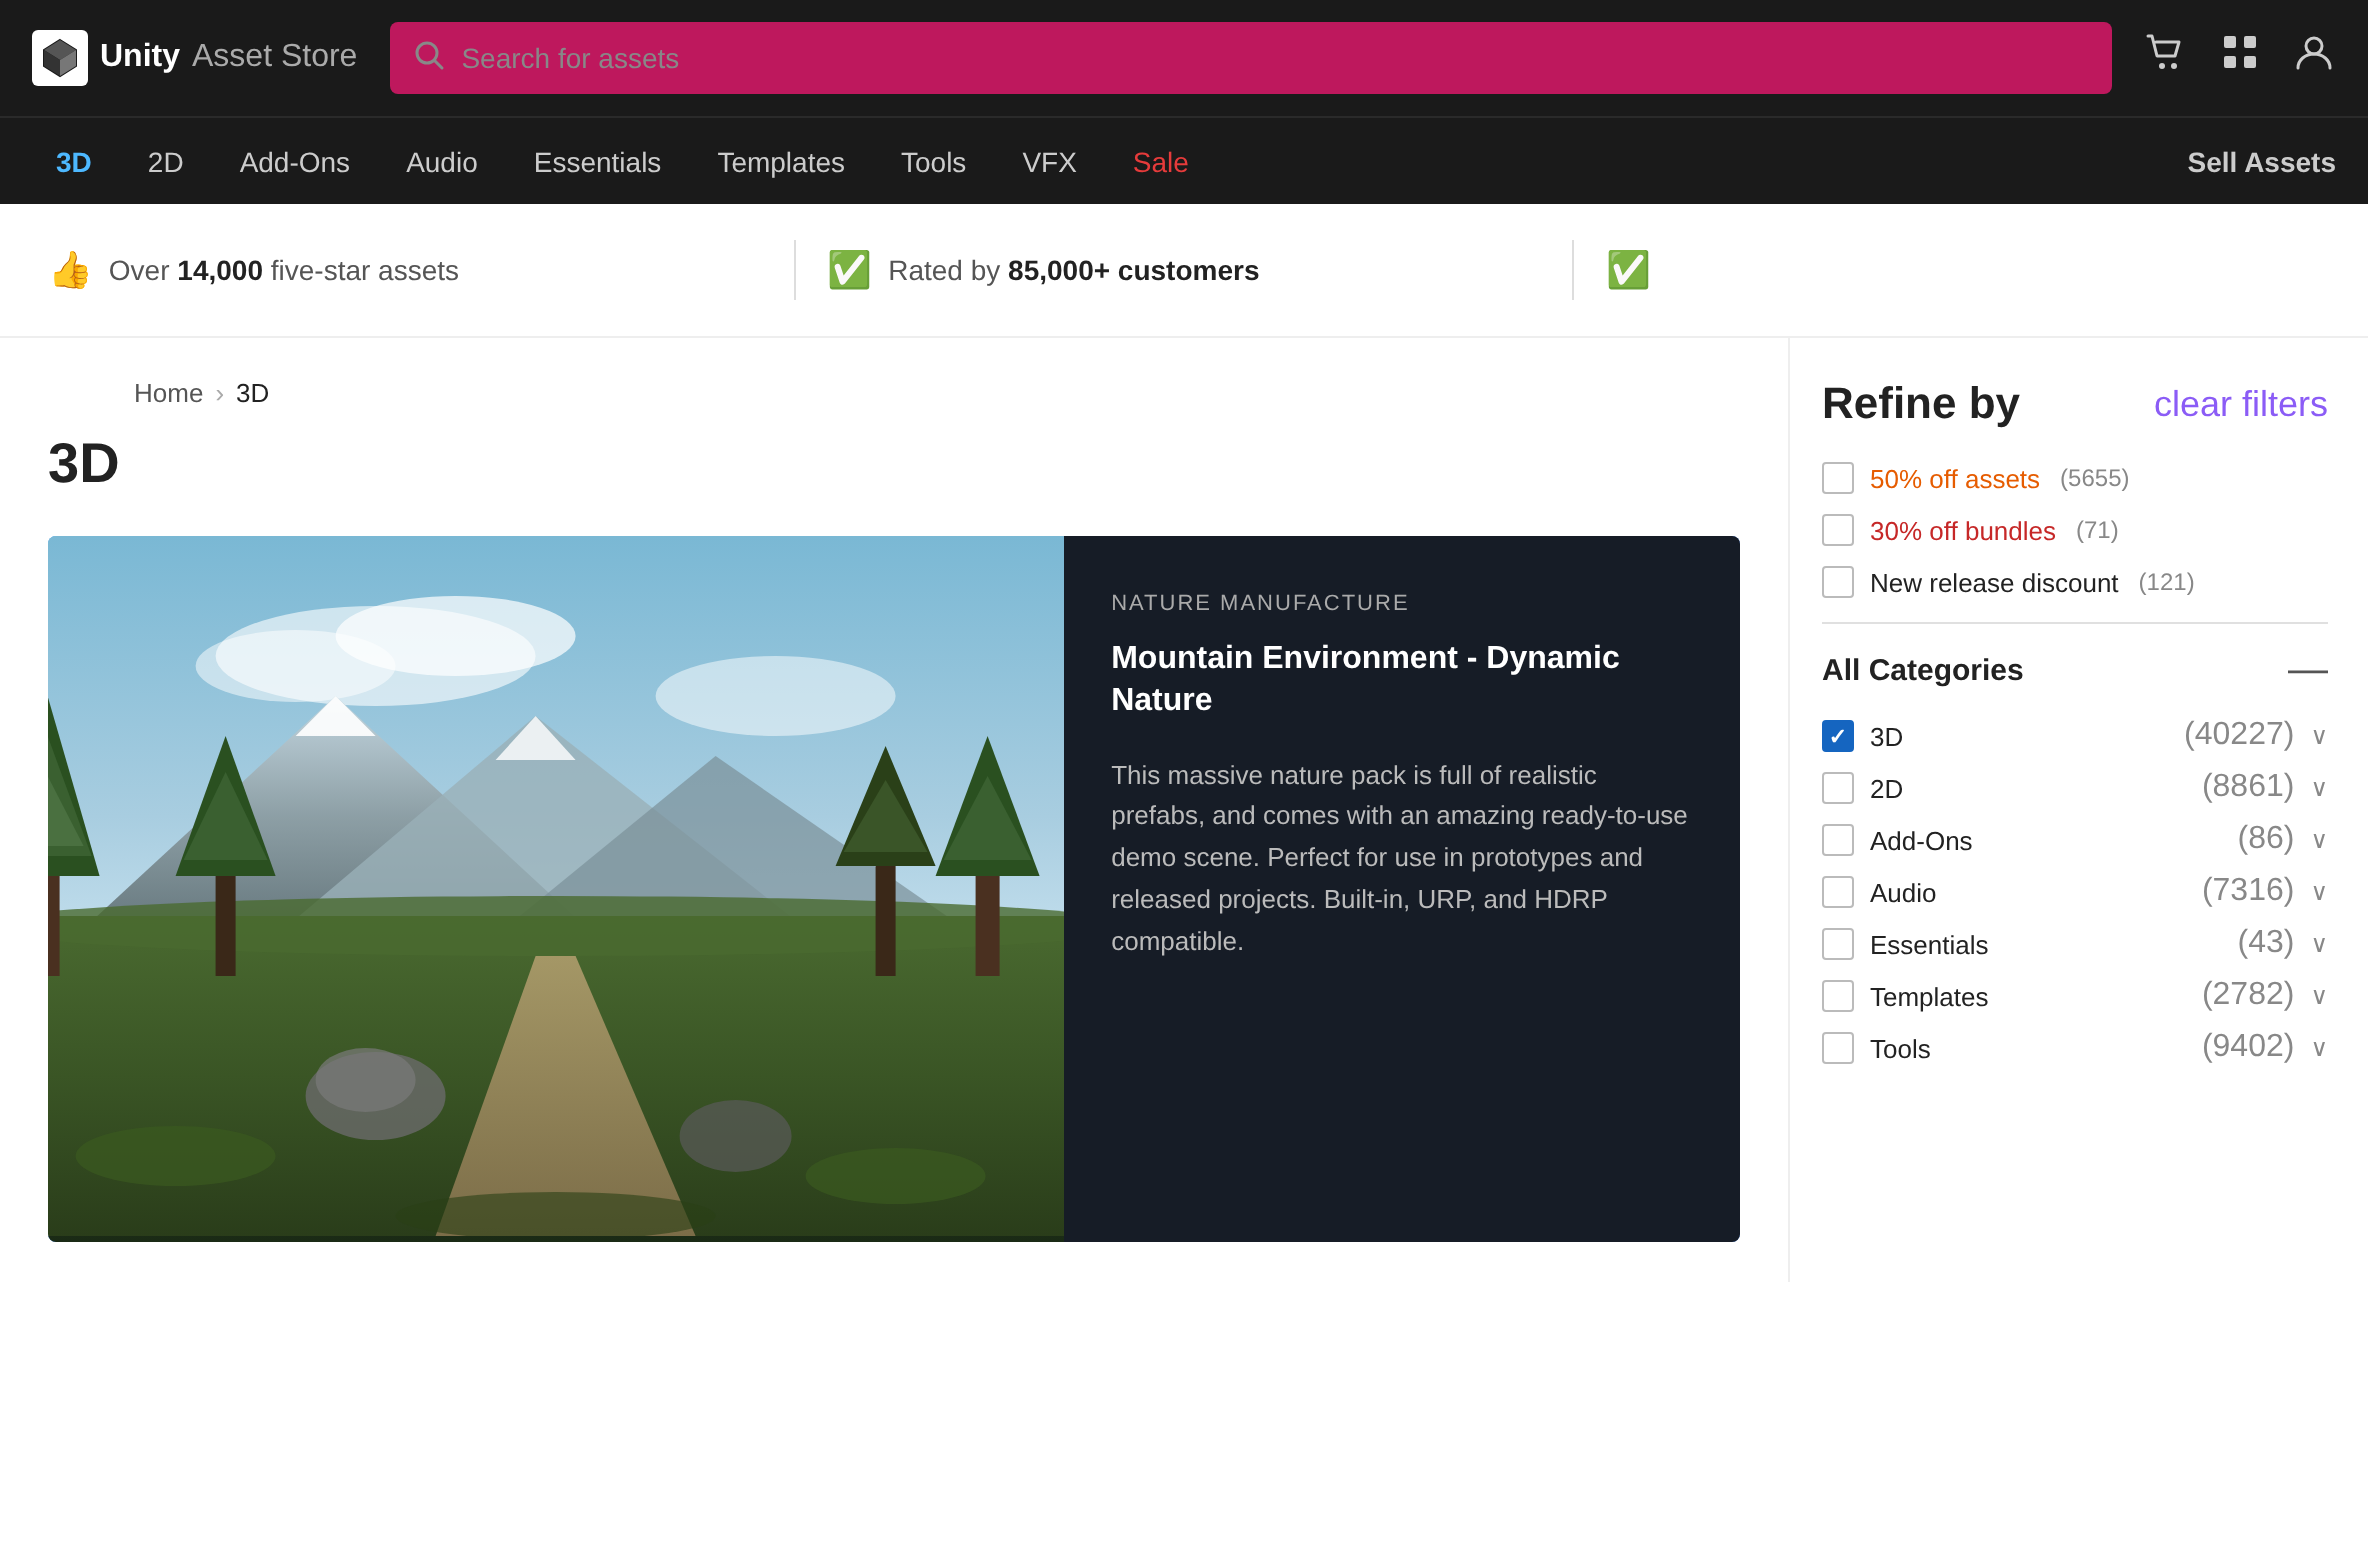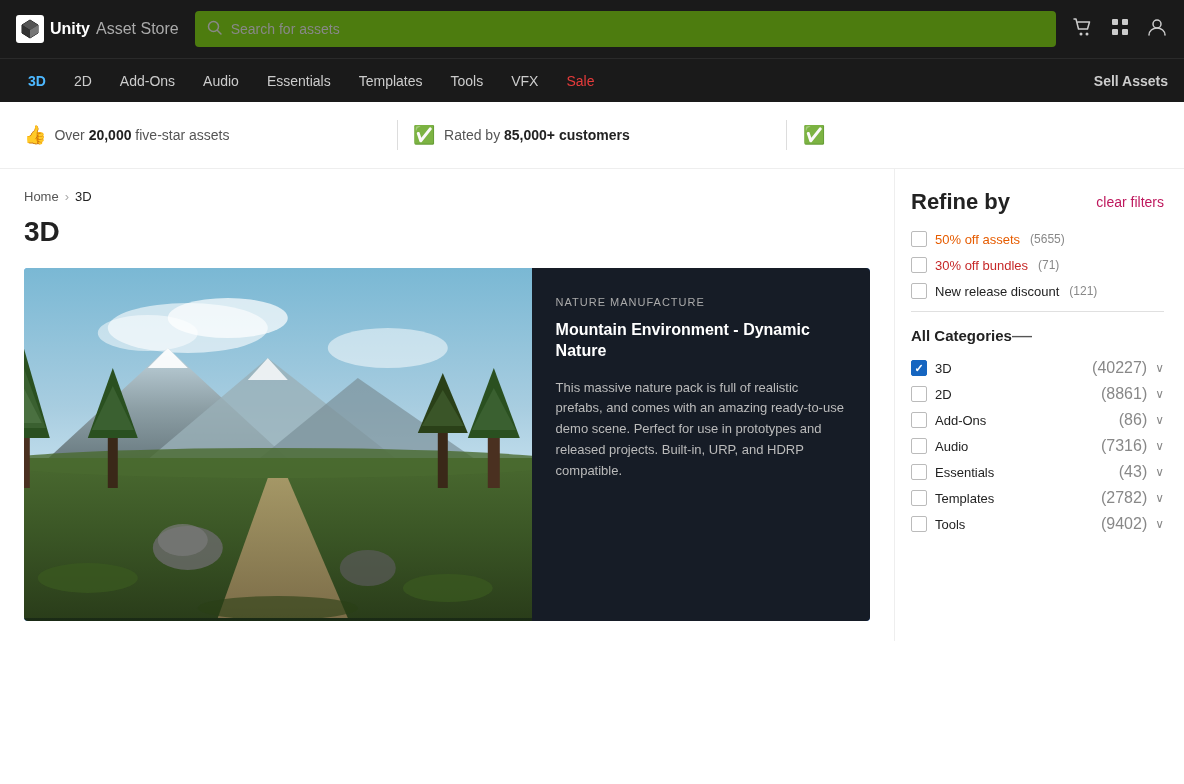--- a/index.html
+++ b/index.html
@@ -3,21 +3,21 @@
   <meta charset="utf-8">
   <style>
     * { box-sizing: border-box; margin: 0; padding: 0; }
     body { font-family: -apple-system, BlinkMacSystemFont, 'Segoe UI', sans-serif; background: #fff; color: #222; font-size: 14px; }
 
     
     .header { background: #1a1a1a; display: flex; align-items: center; padding: 0 16px; height: 58px; gap: 16px; }
     .logo-area { display: flex; align-items: center; gap: 6px; color: #fff; font-size: 16px; font-weight: 600; white-space: nowrap; }
     .logo-cube { width: 28px; height: 28px; background: #fff; border-radius: 3px; display: flex; align-items: center; justify-content: center; }
     .logo-cube svg { width: 20px; height: 20px; }
-    .search-bar { flex: 1; display: flex; align-items: center; background: #4d7c0f; border-radius: 4px; padding: 0 12px; height: 36px; gap: 8px; }
+    .search-bar { flex: 1; display: flex; align-items: center; background: #be185d; border-radius: 4px; padding: 0 12px; height: 36px; gap: 8px; }
     .search-bar input { background: transparent; border: none; outline: none; color: #ccc; font-size: 14px; flex: 1; }
     .search-bar input::placeholder { color: #888; }
     .search-icon-wrap { color: #888; }
     .header-icons { display: flex; align-items: center; gap: 16px; margin-left: auto; }
     .header-icon { color: #ccc; cursor: pointer; font-size: 20px; }
 
     
     .nav { background: #1a1a1a; display: flex; align-items: center; padding: 0 16px; height: 44px; border-top: 1px solid #2a2a2a; }
     .nav-items { display: flex; align-items: center; gap: 4px; flex: 1; }
     .nav-item { color: #ccc; text-decoration: none; padding: 10px 12px; font-size: 14px; cursor: pointer; }
@@ -31,21 +31,21 @@
     .stat-divider { width: 1px; background: #ddd; height: 30px; margin: 0 16px; }
     .stat-text { color: #555; font-size: 14px; }
     .stat-text strong { color: #222; }
 
     
     .main-container { display: flex; padding: 0; }
     .content-area { flex: 1; padding: 20px 24px; min-width: 0; }
     .sidebar { width: 290px; min-width: 290px; padding: 20px 20px 20px 16px; border-left: 1px solid #eee; }
 
     
-    .breadcrumb { display: flex; align-items: center; gap: 6px; color: #555; font-size: 13px; margin-bottom: 12px; }
+    .breadcrumb { display: flex; align-items: center; gap: 6px; color: #555; font-size: 13px; margin-bottom: 12px; margin-left: 43px; }
     .breadcrumb a { color: #555; text-decoration: none; }
     .breadcrumb-sep { color: #aaa; }
     .breadcrumb-current { color: #222; }
 
     
     .page-title { font-size: 28px; font-weight: 700; margin-bottom: 20px; }
 
     
     .featured-card { background: #3b82f6; border-radius: 4px; overflow: hidden; display: flex; position: relative; min-height: 350px; }
     .featured-image { width: 60%; position: relative; overflow: hidden; }
@@ -55,36 +55,36 @@
       linear-gradient(to bottom, #87ceeb 0%, #6ba3c4 15%, #4a7a3a 40%, #3a5a28 60%, #2a4020 80%, #1a2a15 100%);
       min-height: 350px; position: relative; overflow: hidden; }
     .featured-overlay { width: 40%; background: rgba(20, 20, 20, 0.92); padding: 28px 24px; display: flex; flex-direction: column; justify-content: flex-start; }
     .featured-brand { color: #aaa; font-size: 11px; letter-spacing: 1px; text-transform: uppercase; margin-bottom: 12px; }
     .featured-title { color: #fff; font-size: 16px; font-weight: 700; line-height: 1.3; margin-bottom: 16px; }
     .featured-desc { color: #bbb; font-size: 13px; line-height: 1.6; }
 
     
     .refine-header { display: flex; align-items: center; justify-content: space-between; margin-bottom: 16px; }
     .refine-title { font-size: 22px; font-weight: 600; }
-    .clear-filters { color: #be185d; font-size: 14px; cursor: pointer; text-decoration: none; }
+    .clear-filters { color: #8b5cf6; font-size: 18px; cursor: pointer; text-decoration: none; }
 
     
     .filter-item { display: flex; align-items: center; gap: 8px; margin-bottom: 10px; cursor: pointer; }
     .filter-checkbox { width: 16px; height: 16px; border: 1.5px solid #bbb; border-radius: 2px; background: #fff; flex-shrink: 0; display: flex; align-items: center; justify-content: center; }
     .filter-checkbox.checked { background: #1565c0; border-color: #1565c0; }
     .filter-checkbox.checked::after { content: '✓'; color: #fff; font-size: 11px; font-weight: 700; }
     .filter-label { font-size: 13px; }
     .filter-label.orange { color: #e65c00; font-weight: 500; }
     .filter-label.red { color: #c62828; font-weight: 500; }
     .filter-count { color: #888; font-size: 12px; margin-left: 2px; }
 
     .sidebar-divider { border: none; border-top: 1px solid #e0e0e0; margin: 12px 0; }
 
     
-    .categories-header { display: flex; align-items: center; margin-bottom: 12px; }
+    .categories-header { display: flex; align-items: center; justify-content: space-between; margin-bottom: 12px; }
     .categories-title { font-size: 15px; font-weight: 600; }
     .categories-collapse { color: #555; font-size: 20px; cursor: pointer; font-weight: 300; }
 
     .category-item { display: flex; align-items: center; gap: 8px; margin-bottom: 8px; cursor: pointer; }
     .category-label { font-size: 13px; flex: 1; }
     .category-count { color: #888; font-size: 16px; }
     .expand-arrow { color: #888; font-size: 12px; }
   </style>
 </head>
 <body>
@@ -149,21 +149,21 @@
     <a class="nav-item">Tools</a>
     <a class="nav-item">VFX</a>
     <a class="nav-item sale">Sale</a>
   </div>
   <span class="nav-sell">Sell Assets</span>
 </nav>
 
 <div class="stats-bar">
   <div class="stat-item">
     <span style="color:#4caf50; font-size:18px;">👍</span>
-    <span class="stat-text">Over <strong>20,000</strong> five-star assets</span>
+    <span class="stat-text">Over <strong>14,000</strong> five-star assets</span>
   </div>
   <div class="stat-divider"></div>
   <div class="stat-item">
     <span style="color:#4caf50; font-size:18px;">✅</span>
     <span class="stat-text">Rated by <strong>85,000+ customers</strong></span>
   </div>
   <div class="stat-divider"></div>
   <div class="stat-item">
     <span style="color:#4caf50; font-size:18px;">✅</span>
   </div>

